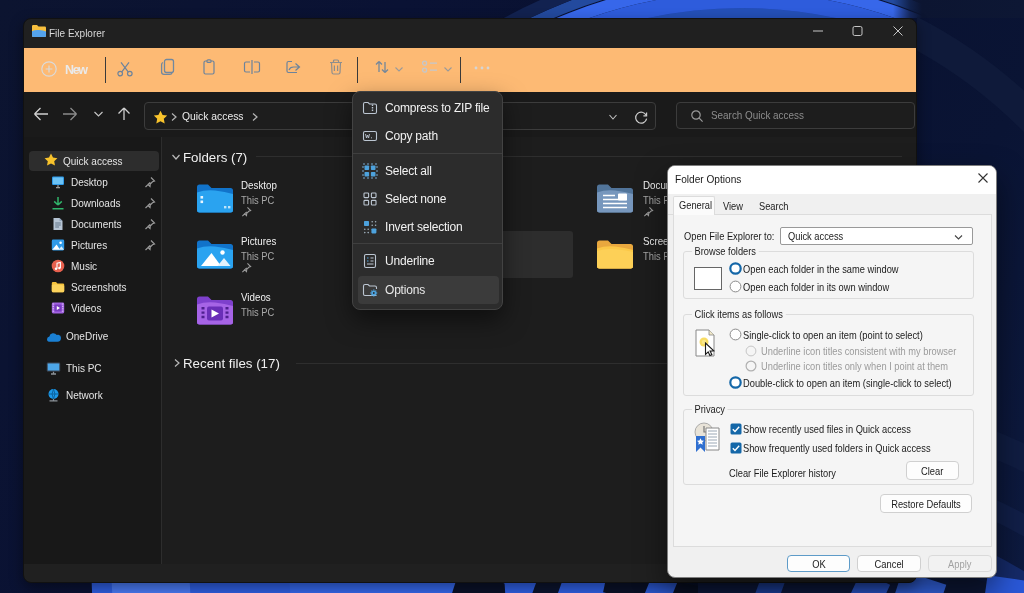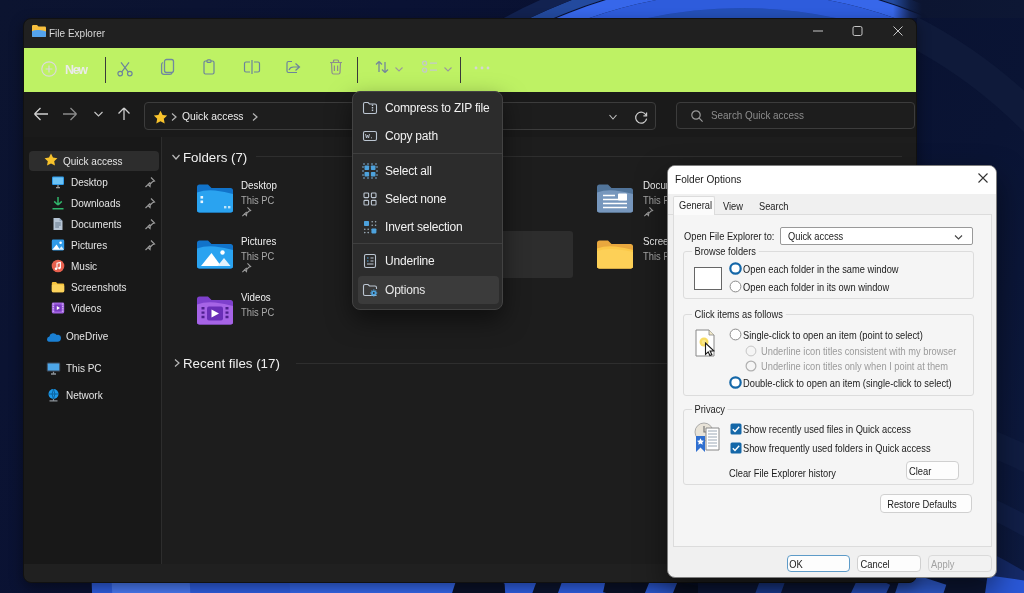--- a/index.html
+++ b/index.html
@@ -12,21 +12,21 @@
     linear-gradient(118deg, #0c1430 0%, #0a1234 30%, #091130 55%, #0a1434 80%, #0d1a40 100%); }
 
   
   #win { left:23px; top:18px; width:894px; height:565px; background:#202020;
          border-radius:8px; border:1px solid #111;
          box-shadow:0 5px 14px rgba(0,0,0,.42); overflow:hidden; }
   .titlebar { left:0; top:0; width:100%; height:29px; }
   .titletext { left:25px; top:8px; font-size:11.5px; color:#d8d8d8; white-space:nowrap; transform:scaleX(.87); transform-origin:0 50%; }
 
   
-  .cmdbar { left:0; top:29px; width:100%; height:44px; background:#bef264; }
+  .cmdbar { left:0; top:29px; width:100%; height:44px; background:#fdba74; }
   .sep-v { top:9px; width:1px; height:26px; background:#3a3a3a; }
 
   
   .addr-row { left:0; top:73px; width:100%; height:45px; background:#1a1a1a; }
   .addr-box { left:120px; top:10px; width:512px; height:28px; background:#1d1d1d;
               border:1px solid #3c3c3c; border-radius:4px; }
   .search-box { left:652px; top:10px; width:239px; height:27px; background:#1d1d1d;
               border:1px solid #3c3c3c; border-radius:4px; }
 
   
@@ -57,21 +57,21 @@
          border:1px solid #7e7e7e; border-radius:8px;
          box-shadow:0 14px 30px rgba(0,0,0,.5); overflow:hidden; }
   .dlg-cap { left:0; top:0; width:100%; height:28px; background:#ffffff; }
   .dlg-title { left:7px; top:7px; font-size:11.5px; color:#1a1a1a; white-space:nowrap; transform:scaleX(.88); transform-origin:0 50%; }
   .dtext { position:absolute; font-size:11px; color:#1b1b1b; white-space:nowrap; transform:scaleX(.845); transform-origin:0 50%; }
   .dgray { color:#9b9b9b; }
   .groupbox { position:absolute; border:1px solid #dcdcdc; border-radius:3px; }
   .grouplabel { position:absolute; top:-7px; left:8px; background:#f5f5f5; padding:0 3px;
                 font-size:11px; color:#1b1b1b; white-space:nowrap; transform:scaleX(.845); transform-origin:0 50%; }
   .btn { position:absolute; background:#fdfdfd; border:1px solid #d0d0d0; border-radius:4px;
-         font-size:11px; color:#1b1b1b; }
+         font-size:11px; color:#1b1b1b; text-align:center; }
   .btn span { display:inline-block; transform:scaleX(.85); white-space:nowrap; }
 </style>
 </head>
 <body>
 <div id="wall" class="abs">
 <svg width="1024" height="593" viewBox="0 0 1024 593">
   <defs>
     <radialGradient id="glow" cx="0.5" cy="0.5" r="0.5">
       <stop offset="70%" stop-color="#13225a" stop-opacity="0"></stop>
       <stop offset="88%" stop-color="#1c3a9a" stop-opacity="0.55"></stop>

